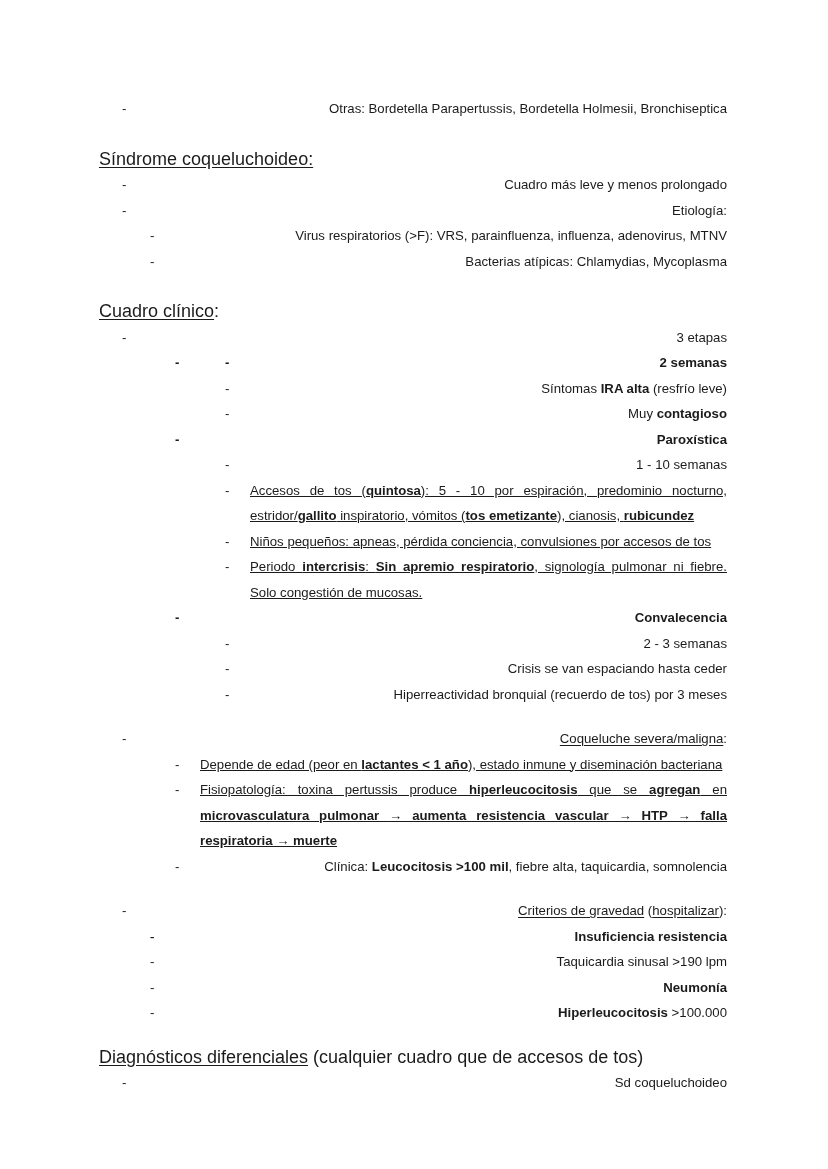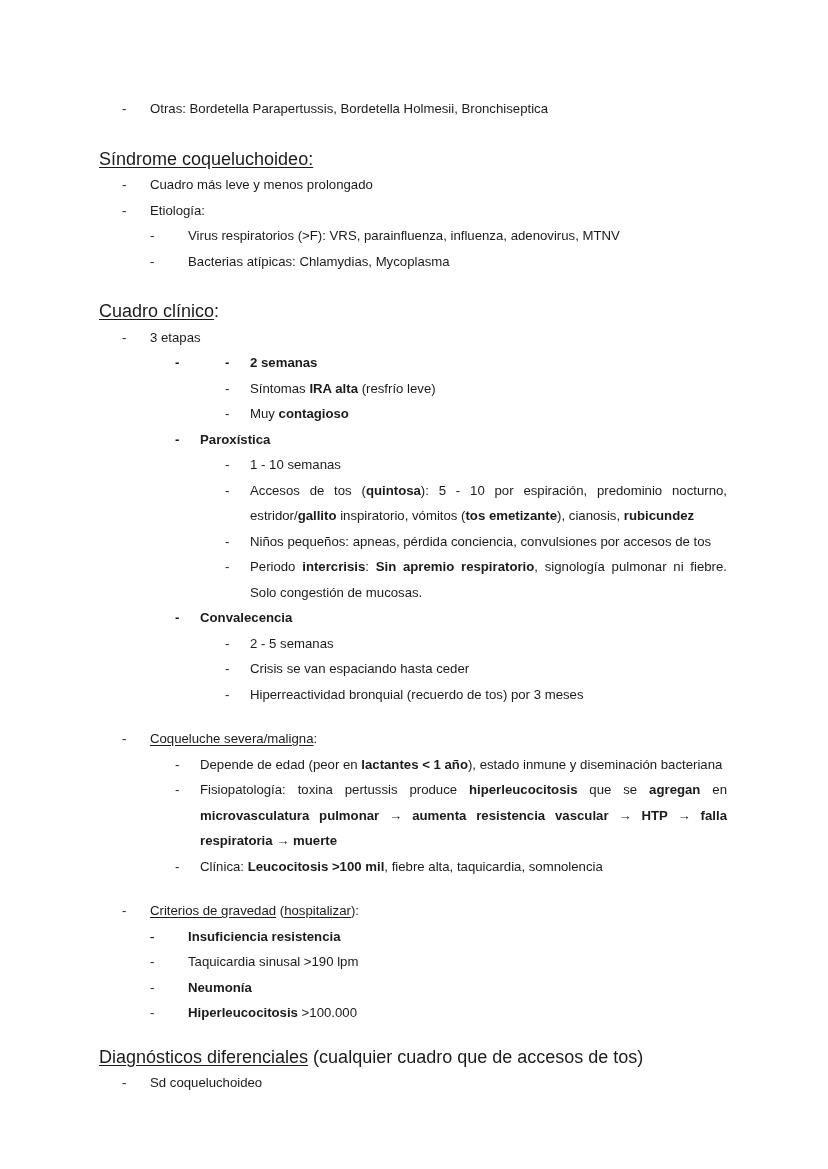--- a/index.html
+++ b/index.html
@@ -34,24 +34,26 @@
   .row > .bullet {
     position: absolute;
     left: 0;
     top: 0;
     font-size: 13.2px;
     line-height: 25.5px;
     color: #1b1b1b;
   }
   .row > .body {
     display: block;
+    text-align: right;
   }
   .row.justify > .body {
     text-align: justify;
     text-justify: inter-word;
+    text-decoration: underline;
   }
 
   
   .lvl1 { padding-left: 51px; }
   .lvl1 > .bullet { left: 23px; }
 
   .lvl2 { padding-left: 89px; }
   .lvl2 > .bullet { left: 51px; }
 
   .lvl2b { padding-left: 101px; }
@@ -160,21 +162,21 @@
       <span class="body"><span>Periodo </span><b>intercrisis</b><span>: </span><b>Sin apremio respiratorio</b><span>, signología pulmonar ni fiebre. Solo congestión de mucosas.</span></span>
     </div>
 
     <div class="row lvl2b">
       <span class="bullet b">-</span>
       <span class="body b">Convalecencia</span>
     </div>
 
     <div class="row lvl3">
       <span class="bullet">-</span>
-      <span class="body">2 - 5 semanas</span>
+      <span class="body">2 - 3 semanas</span>
     </div>
     <div class="row lvl3">
       <span class="bullet">-</span>
       <span class="body">Crisis se van espaciando hasta ceder</span>
     </div>
     <div class="row lvl3">
       <span class="bullet">-</span>
       <span class="body">Hiperreactividad bronquial (recuerdo de tos) por 3 meses</span>
     </div>
 

